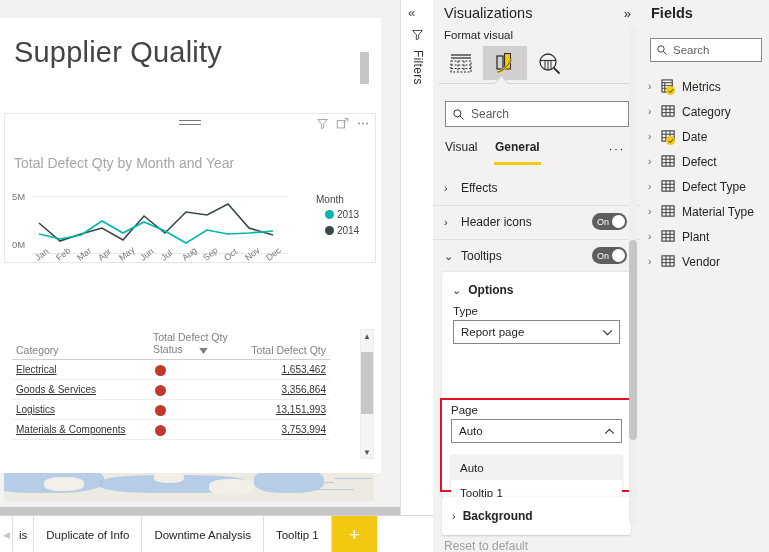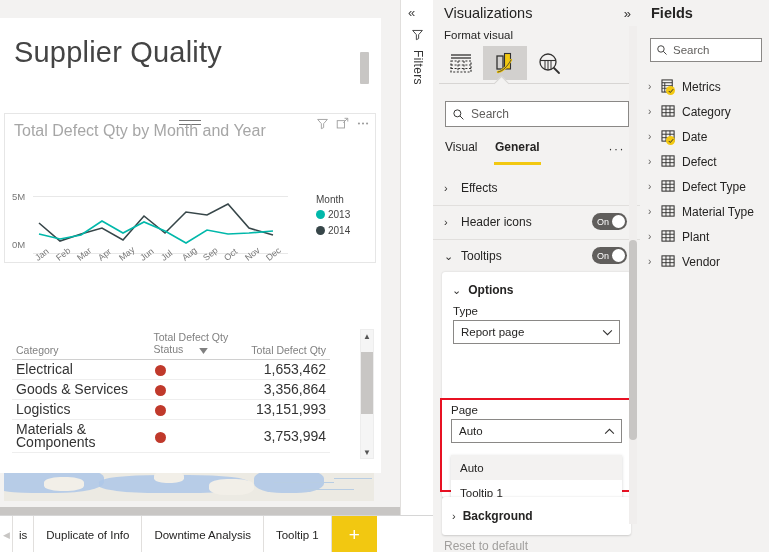--- a/index.html
+++ b/index.html
@@ -16,41 +16,41 @@
   .report-title{position:absolute;left:14px;top:36px;font-size:29px;color:#444444;font-weight:400;letter-spacing:.2px;}
   .canvas-vscroll{position:absolute;left:360px;top:52px;width:9px;height:32px;background:#c8c6c4;border-radius:1px;}
 
   
   .visual-chart{position:absolute;left:4px;top:113px;width:370px;height:148px;background:#ffffff;border:1px solid #e6e6e6;}
   .vis-header{position:absolute;left:0;top:0;width:100%;height:22px;}
   .vis-grip{position:absolute;left:50%;top:6px;transform:translateX(-50%);width:22px;height:7px;}
   .vis-grip i{display:block;height:1px;background:#767676;margin-bottom:3px;}
   .vis-icons{position:absolute;right:5px;top:3px;display:flex;gap:7px;align-items:center;}
   .vis-icons svg{display:block;}
-  .vis-title{position:absolute;left:9px;top:8px;font-size:16px;color:#a6a6a6;}
+  .vis-title{position:absolute;left:9px;top:41px;font-size:14px;color:#a6a6a6;}
   .chart-body{position:absolute;left:0;top:40px;width:100%;height:100px;}
   .axis-y{position:absolute;left:7px;font-size:9.5px;color:#777;}
   .axis-y.top{top:37px;}
   .axis-y.bot{top:85px;}
   .plot{position:absolute;left:28px;top:42px;width:255px;height:58px;}
   .gridline{position:absolute;left:0;width:100%;height:1px;background:#e8e8e8;}
   .xlabels{position:absolute;left:28px;top:101px;width:262px;height:24px;}
   .xlabels span{position:absolute;font-size:9px;color:#777;transform:rotate(-38deg);transform-origin:left top;white-space:nowrap;}
   .legend{position:absolute;right:7px;top:40px;width:52px;}
   .legend-title{font-size:10px;color:#444;margin-bottom:4px;}
-  .legend-item{display:flex;align-items:center;gap:3px;margin-bottom:5px;font-size:10px;color:#444;}
+  .legend-item{display:flex;align-items:center;gap:3px;margin-bottom:5px;font-size:10px;color:#444;justify-content:center;}
   .legend-dot{width:9px;height:9px;border-radius:50%;display:inline-block;}
 
   
   .visual-table{position:absolute;left:4px;top:325px;width:370px;height:140px;background:#ffffff;}
   .tbl{position:absolute;left:8px;top:4px;width:318px;border-collapse:collapse;}
   .tbl th{font-size:10.5px;color:#808080;font-weight:400;text-align:left;vertical-align:bottom;padding:2px 4px 3px 4px;line-height:12px;}
   .tbl th.num{text-align:right;}
   .tbl thead tr{border-bottom:1px solid #d0d0d0;}
-  .tbl td{font-size:14px;color:#333;padding:3px 4px;border-bottom:1px solid #eeeeee;line-height:13px;}
+  .tbl td{font-size:10px;color:#333;padding:3px 4px;border-bottom:1px solid #eeeeee;line-height:13px;text-decoration:underline;}
   .tbl td.num{text-align:right;}
   .tbl td.status{text-align:left;padding-left:6px;}
   .status-dot{display:inline-block;width:11px;height:11px;border-radius:50%;background:#c0392b;vertical-align:middle;}
   .sort-caret{display:inline-block;margin-left:16px;vertical-align:middle;}
   .tbl-scroll{position:absolute;left:356px;top:4px;width:12px;height:128px;background:#f5f5f5;border:1px solid #ededed;}
   .tbl-scroll .arrow{position:absolute;left:0;width:12px;height:12px;display:flex;align-items:center;justify-content:center;color:#555;font-size:8px;}
   .tbl-scroll .arrow.up{top:0;}
   .tbl-scroll .arrow.dn{bottom:0;}
   .tbl-scroll .thumb{position:absolute;left:0;top:22px;width:12px;height:62px;background:#c8c6c4;}
 

